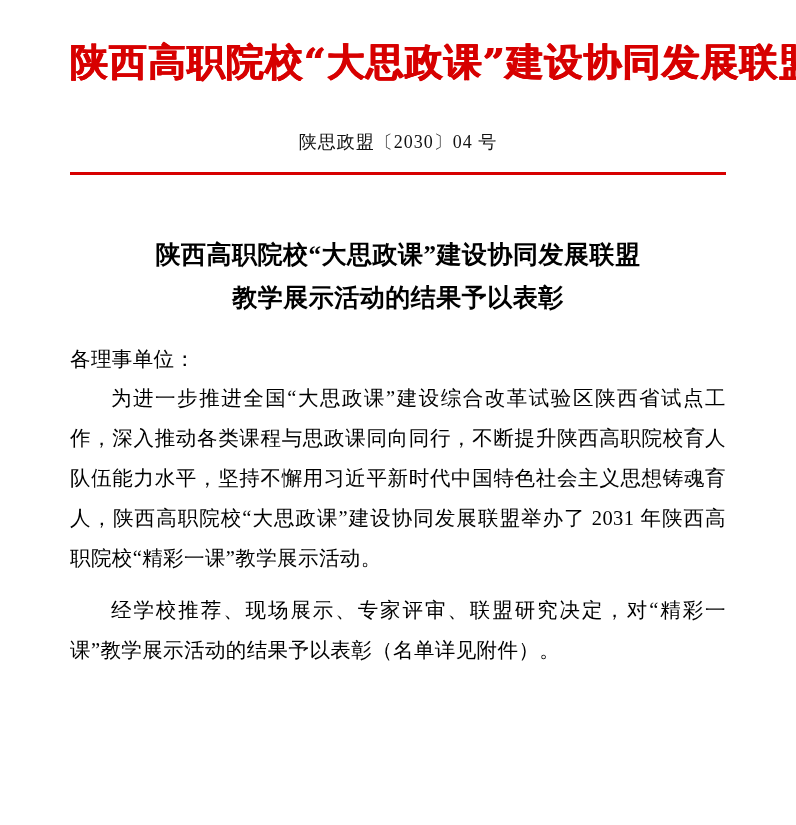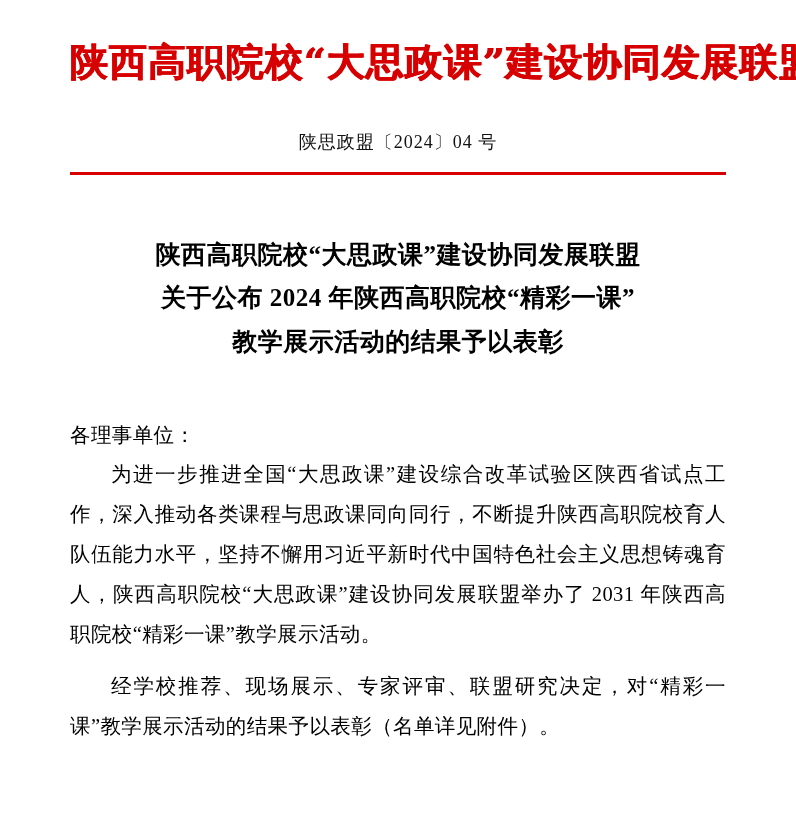--- a/index.html
+++ b/index.html
@@ -52,21 +52,21 @@
     font-weight: bold;
     font-size: 25px;
     line-height: 1.75;
     color: #000;
     letter-spacing: 0.5px;
   }
   .title-block div {
     white-space: nowrap;
   }
   .salutation {
-    margin-top: 52px;
+    margin-top: 20px;
     font-size: 20.5px;
     line-height: 1.9;
     color: #000;
     letter-spacing: 0.4px;
   }
   .body-par {
     font-size: 20.5px;
     line-height: 1.95;
     color: #000;
     text-align: justify;
@@ -79,27 +79,26 @@
     margin-top: 12px;
   }
 </style>
 </head>
 <body>
 
 <div class="page">
 
   <div class="letterhead">陕西高职院校“大思政课”建设协同发展联盟</div>
 
-  <div class="doc-number">陕思政盟〔2024〕04 号</div>
+  <div class="doc-number">陕思政盟〔2030〕04 号</div>
 
   <div class="red-rule"></div>
 
   <div class="title-block">
     <div>陕西高职院校“大思政课”建设协同发展联盟</div>
-    <div>关于公布 2024 年陕西高职院校“精彩一课”</div>
     <div>教学展示活动的结果予以表彰</div>
   </div>
 
   <div class="salutation">各理事单位：</div>
 
   <p class="body-par">为进一步推进全国“大思政课”建设综合改革试验区陕西省试点工作，深入推动各类课程与思政课同向同行，不断提升陕西高职院校育人队伍能力水平，坚持不懈用习近平新时代中国特色社会主义思想铸魂育人，陕西高职院校“大思政课”建设协同发展联盟举办了 2031 年陕西高职院校“精彩一课”教学展示活动。</p>
 
   <p class="body-par">经学校推荐、现场展示、专家评审、联盟研究决定，对“精彩一课”教学展示活动的结果予以表彰（名单详见附件）。</p>
 
 </div>

